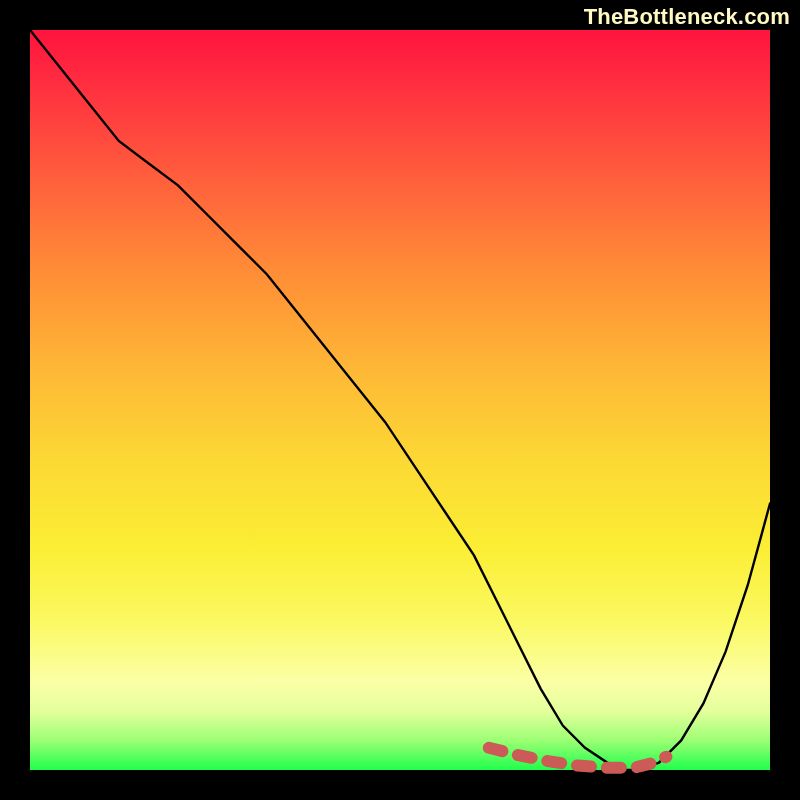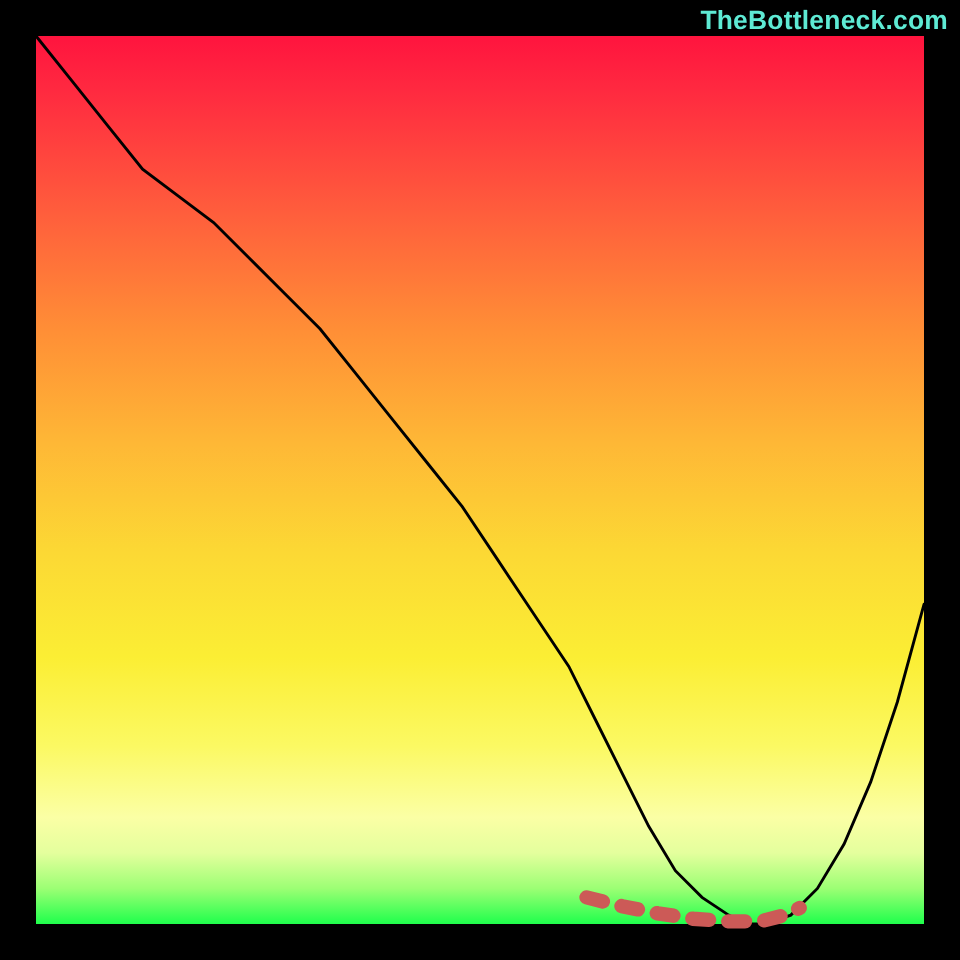--- a/index.html
+++ b/index.html
@@ -16,21 +16,21 @@
     height: 800px;
     background: #000;
   }
   .watermark {
     position: absolute;
     top: 4px;
     right: 10px;
     font-family: Arial, Helvetica, sans-serif;
     font-size: 22px;
     font-weight: 600;
-    color: #5eead4;
+    color: #fef9c3;
     letter-spacing: 0.2px;
     z-index: 5;
   }
   .plot-area {
     position: absolute;
     left: 30px;
     top: 30px;
     width: 740px;
     height: 740px;
     background: linear-gradient(to bottom,

